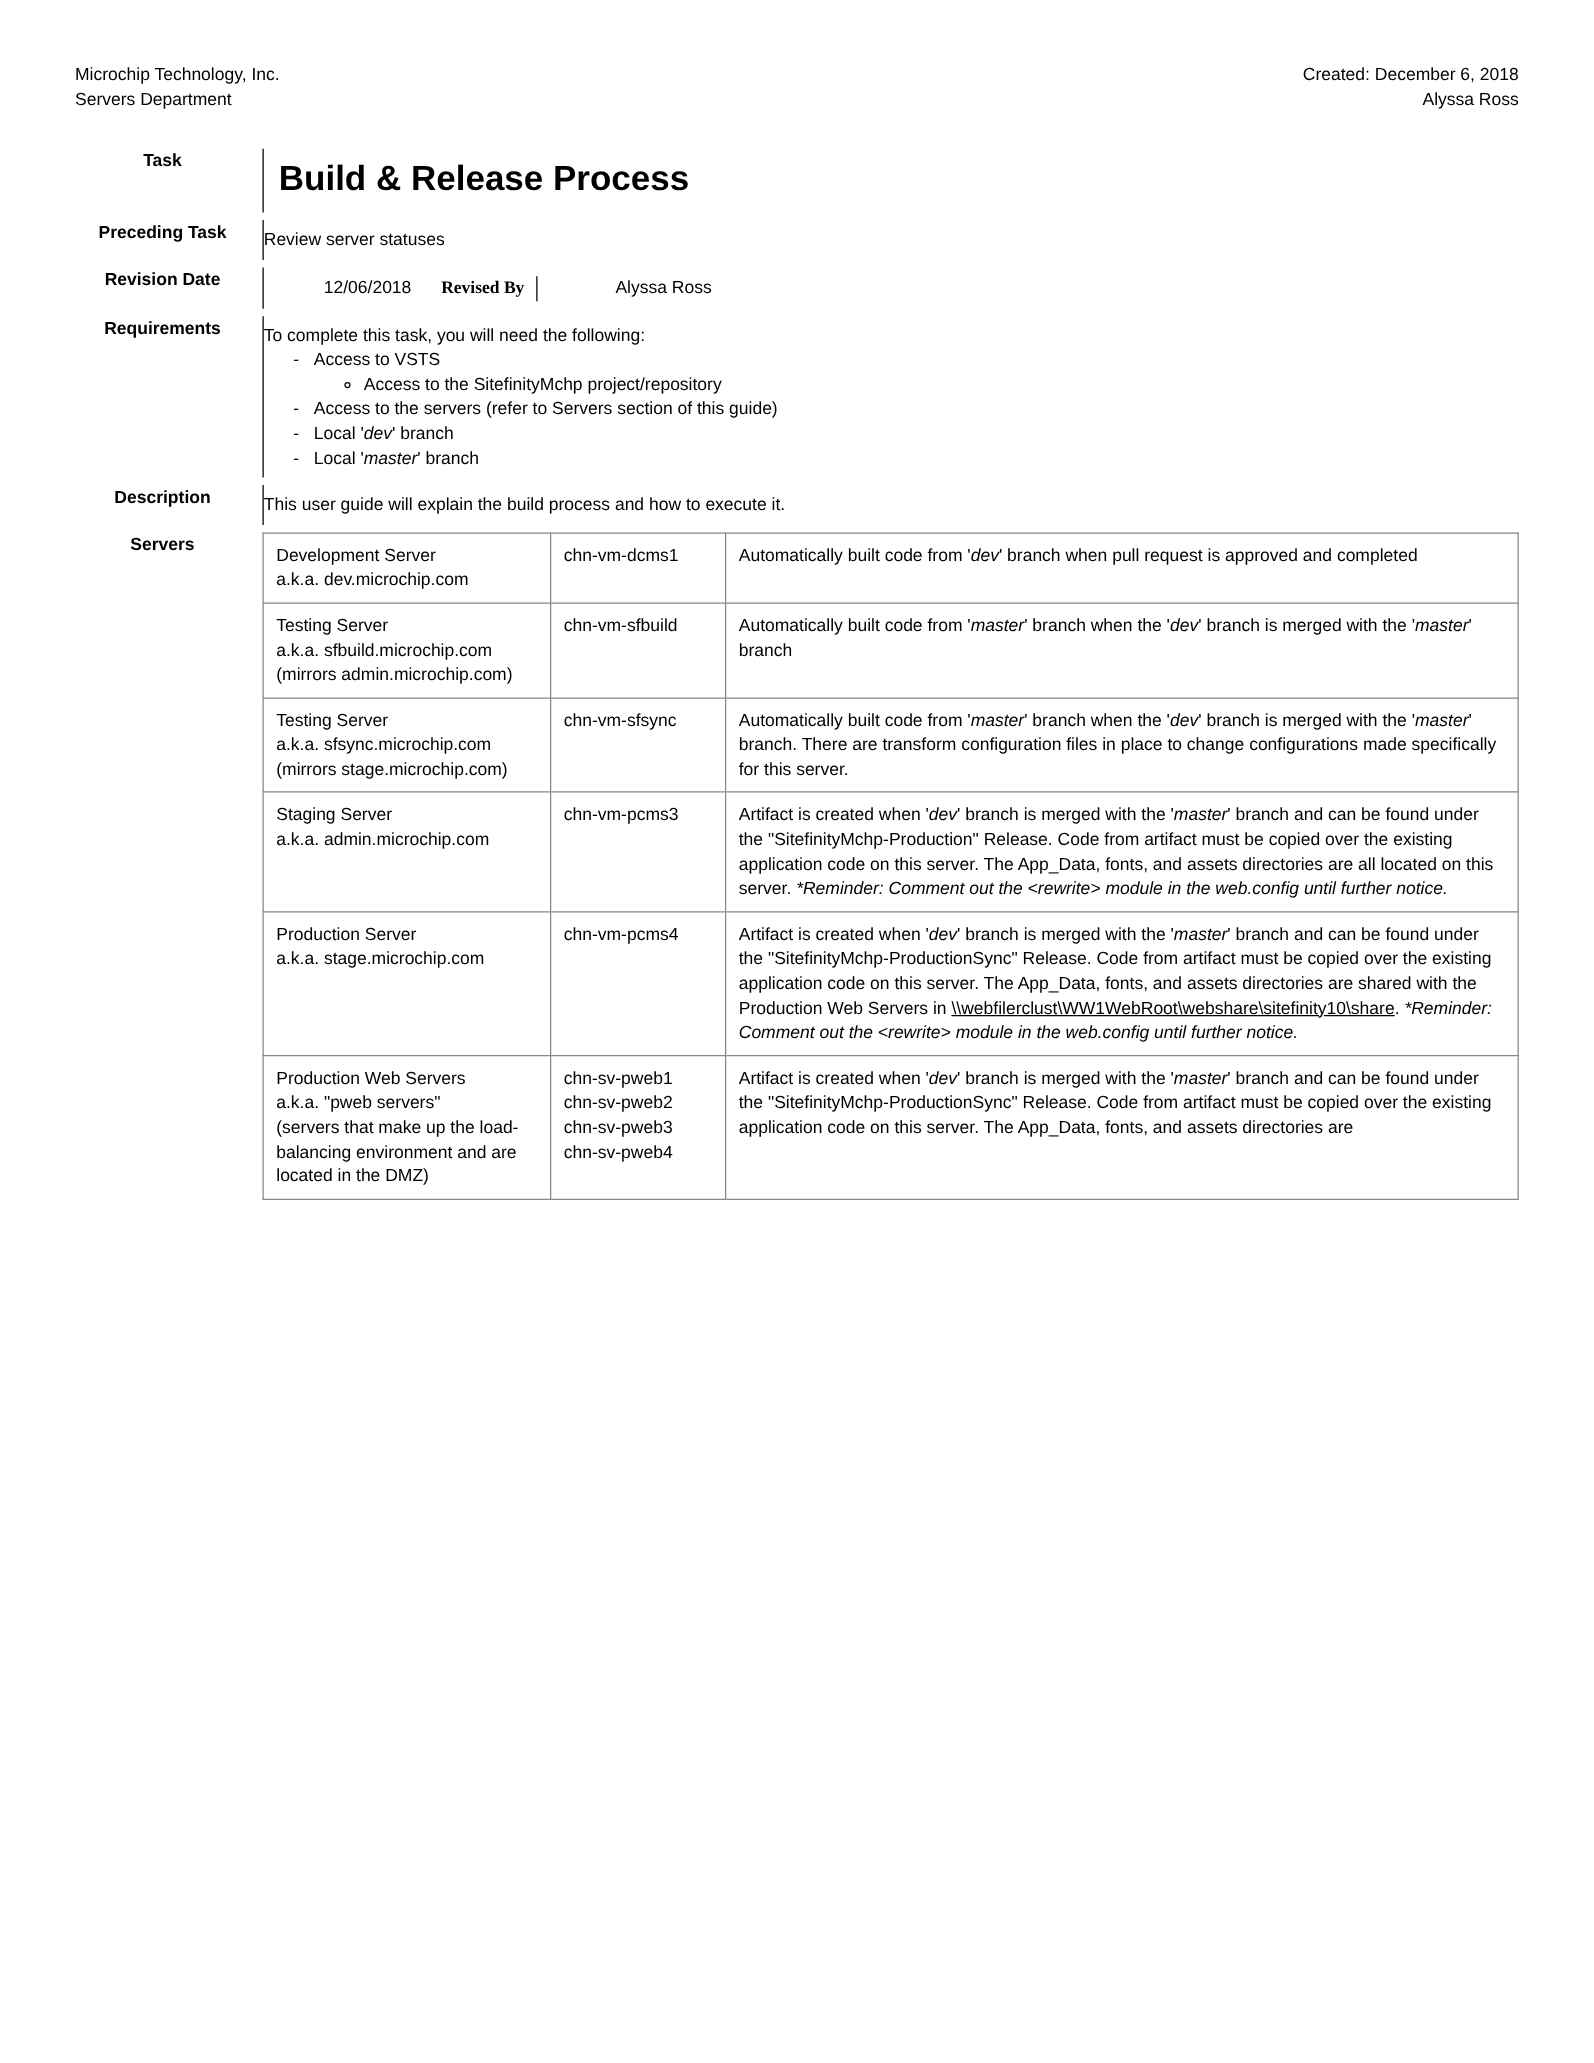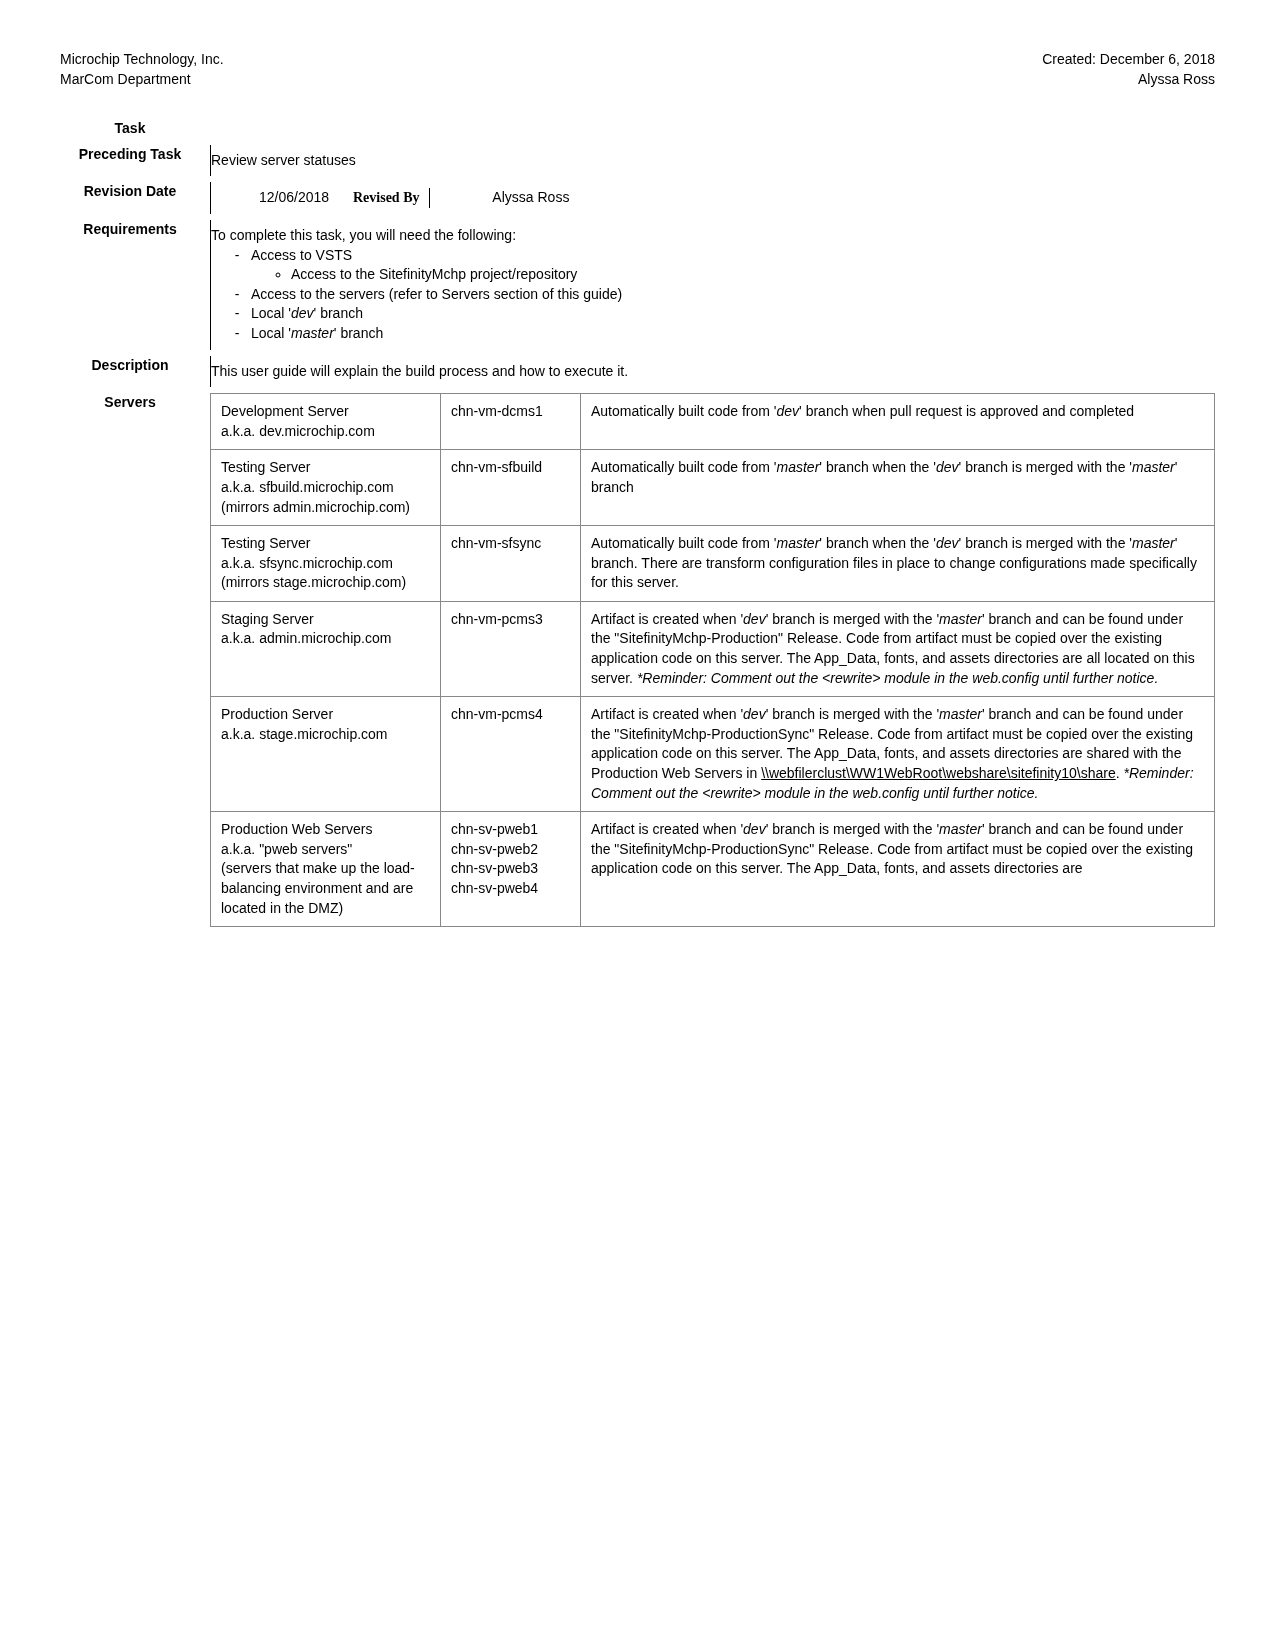--- a/index.html
+++ b/index.html
@@ -81,33 +81,36 @@
     .server-aka { display: block; }
     .server-note { display: block; }
     .underline { text-decoration: underline; }
   </style>
 </head>
 <body>
 
 <div class="header">
   <div class="header-left">
     <span>Microchip Technology, Inc.</span>
-    <span>MarCom Department</span>
+    <span>Servers Department</span>
   </div>
   <div class="header-right">
     <span>Created: December 6, 2018</span>
     <span>Alyssa Ross</span>
   </div>
 </div>
 
 <div class="doc-body">
   <div style="display:flex; flex-direction:column; width:100%;">
 
     <div class="row">
       <div class="label-col">Task</div>
+      <div class="content-col">
+        <div class="title">Build &amp; Release Process</div>
+      </div>
     </div>
 
 
     <div class="row">
       <div class="label-col">Preceding Task</div>
       <div class="content-col sub-row">Review server statuses</div>
     </div>
 
     <div class="row">
       <div class="label-col">Revision Date</div>

